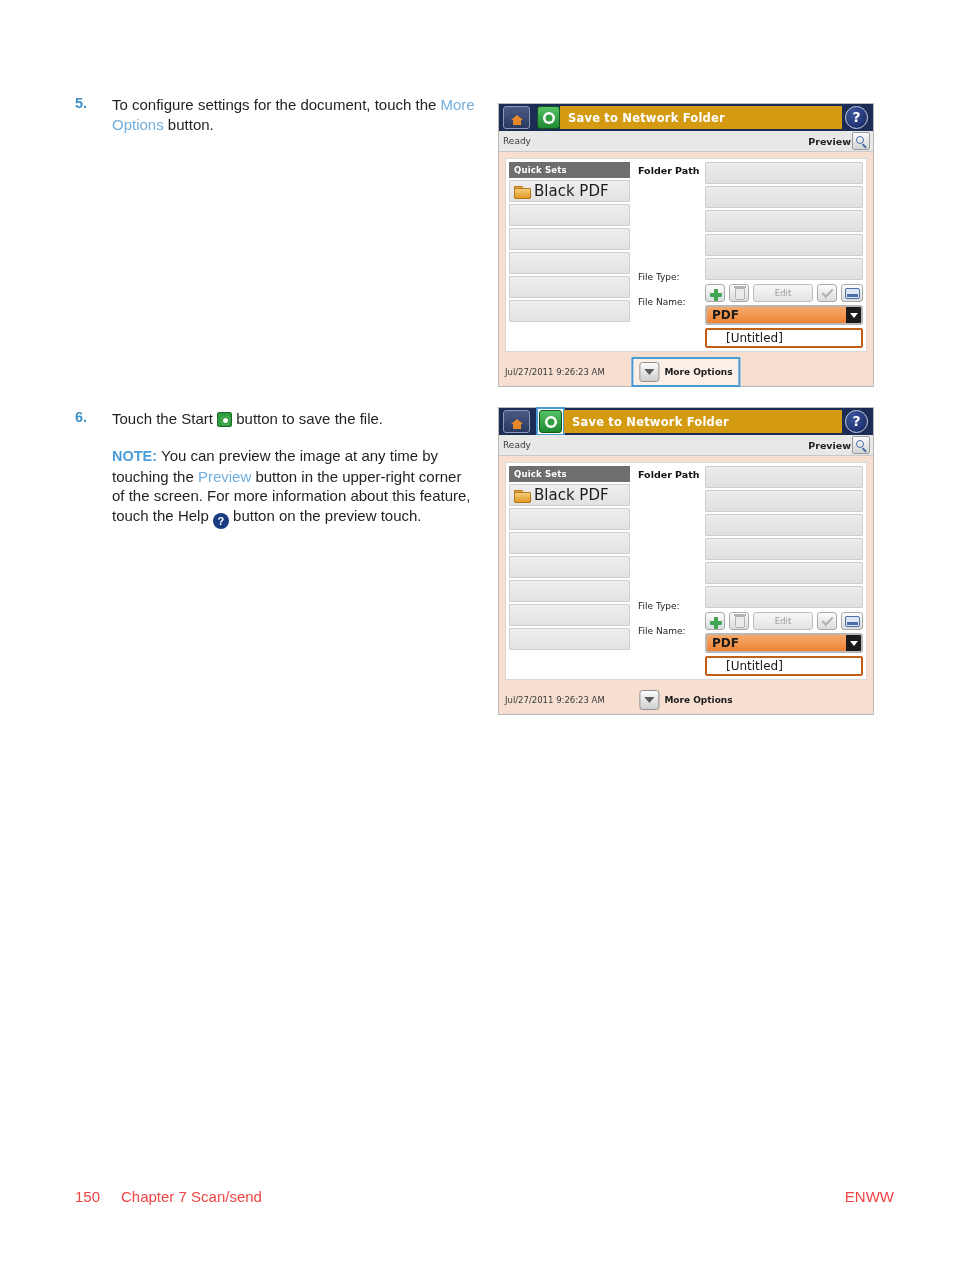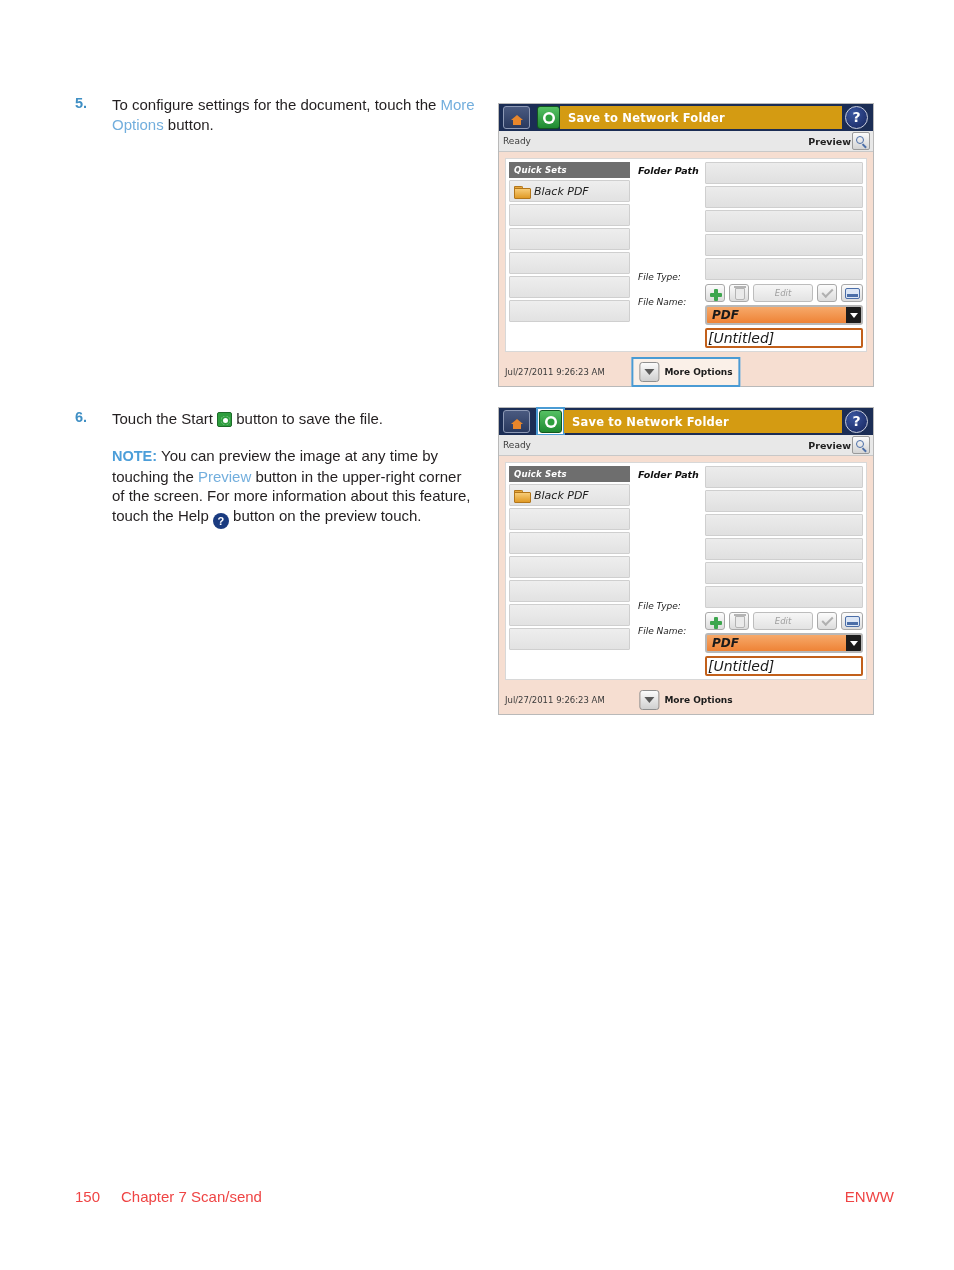--- a/index.html
+++ b/index.html
@@ -218,21 +218,20 @@
     padding: 6px;
     display: flex;
     gap: 0;
   }
   .content-inner {
     background: #ffffff;
     border: 1px solid #d8d8d8;
     display: flex;
     width: 100%;
     padding: 0;
-    font-style: italic;
   }
 
   
   .qs-col { width: 127px; flex: 0 0 auto; padding: 3px; }
   .qs-head {
     background: #6e6e6e;
     color: #fff;
     font-size: 8.5px;
     font-weight: bold;
     padding: 3px 5px;
@@ -264,21 +263,21 @@
   }
   .folder-ico::after {
     content: "";
     position: absolute; left: 0; top: 3px;
     width: 15px; height: 9px;
     background: linear-gradient(#f5c濁6b,#e39b22);
     background: linear-gradient(#f7cc77,#e09a26);
     border: 1px solid #b3761a;
     border-radius: 1px;
   }
-  .qs-label { font-size: 11px; color: #1c1c1c; position: relative; z-index: 1; }
+  .qs-label { font-size: 15px; color: #1c1c1c; position: relative; z-index: 1; }
 
   
   .right-col { flex: 1 1 auto; padding: 3px 3px 3px 0; display: flex; }
   .fp-label-col { width: 72px; flex: 0 0 auto; padding-left: 5px; }
   .fp-title { font-size: 9.5px; font-weight: bold; color: #111; padding-top: 3px; }
   .fp-field-label {
     font-size: 9px; color: #1c1c1c;
     height: 22px;
     display: flex; align-items: center;
   }
@@ -394,21 +393,21 @@
     border-right: 4px solid transparent;
     border-top: 5px solid #ffffff;
   }
   .filename-field {
     height: 20px;
     background: #ffffff;
     border: 2px solid #c2601b;
     border-radius: 2px;
     display: flex; align-items: center;
   }
-  .filename-text { font-size: 14px; color: #1a1a1a; padding-left: 1px; }
+  .filename-text { font-size: 12px; color: #1a1a1a; padding-left: 19px; }
 
   
   .footerbar {
     background: #f6ded1;
     height: 28px;
     display: flex;
     align-items: center;
     padding: 0 6px;
     position: relative;
   }

